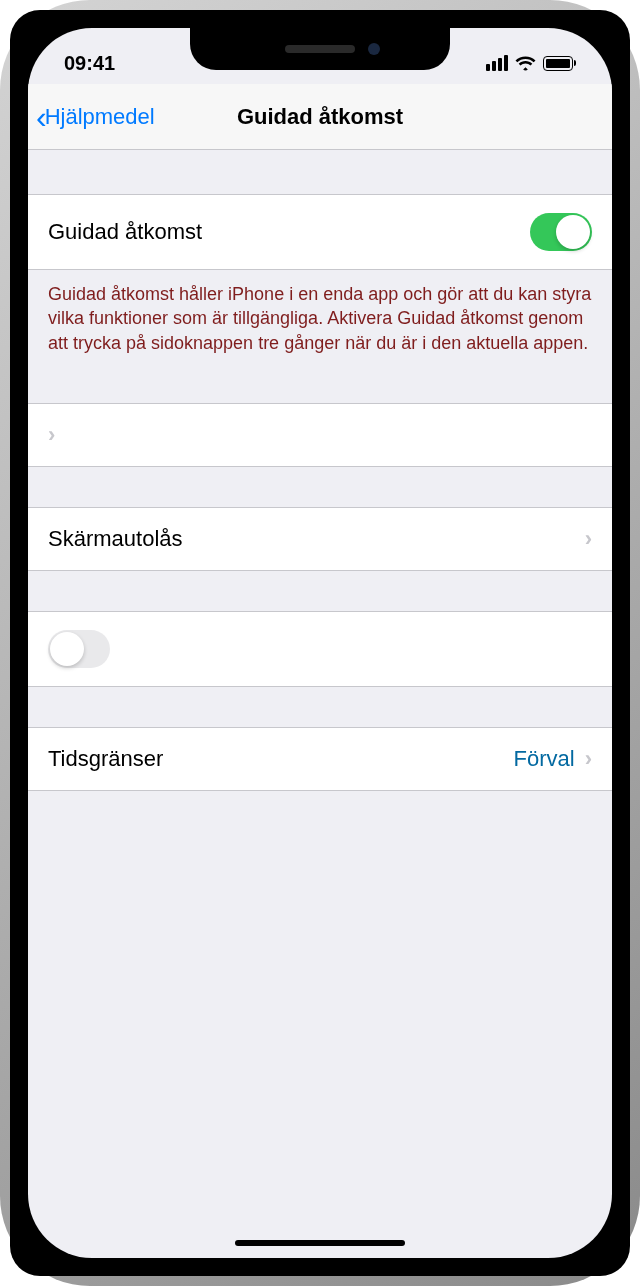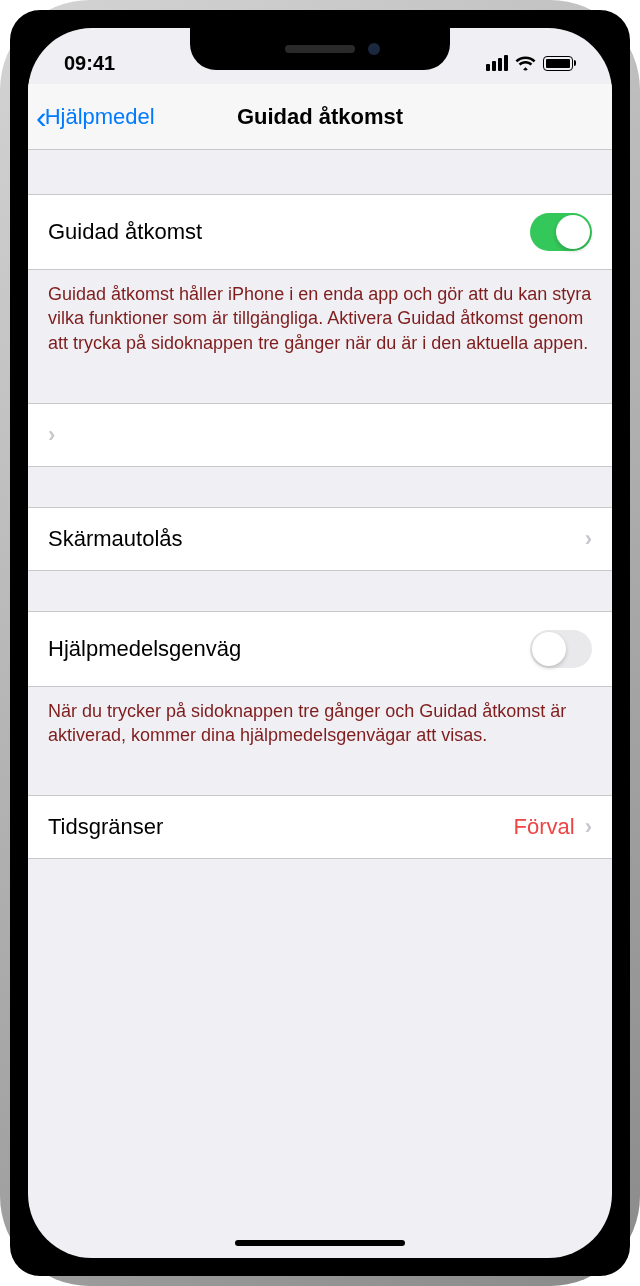--- a/index.html
+++ b/index.html
@@ -181,21 +181,21 @@
       align-items: center;
       justify-content: space-between;
       min-height: 62px;
     }
     .cell-label {
       font-size: 22px;
       color: #000;
     }
     .cell-value {
       font-size: 22px;
-      color: #ef4444;
+      color: #0369a1;
       margin-right: 10px;
     }
     .cell-right {
       display: flex;
       align-items: center;
     }
     .chevron {
       color: #c7c7cc;
       font-size: 22px;
       font-weight: 600;
@@ -314,26 +314,24 @@
         <div class="cell">
           <span class="cell-label">Skärmautolås</span>
           <div class="cell-right">
             <span class="chevron">›</span>
           </div>
         </div>
 
         <div class="spacer-sm"></div>
 
         <div class="cell">
-          <span class="cell-label">Hjälpmedelsgenväg</span>
           <div class="toggle toggle-off">
             <div class="toggle-knob"></div>
           </div>
         </div>
-        <div class="footer-text">När du trycker på sidoknappen tre gånger och Guidad åtkomst är aktiverad, kommer dina hjälpmedelsgenvägar att visas.</div>
 
         <div class="spacer-sm"></div>
 
         <div class="cell">
           <span class="cell-label">Tidsgränser</span>
           <div class="cell-right">
             <span class="cell-value">Förval</span>
             <span class="chevron">›</span>
           </div>
         </div>

